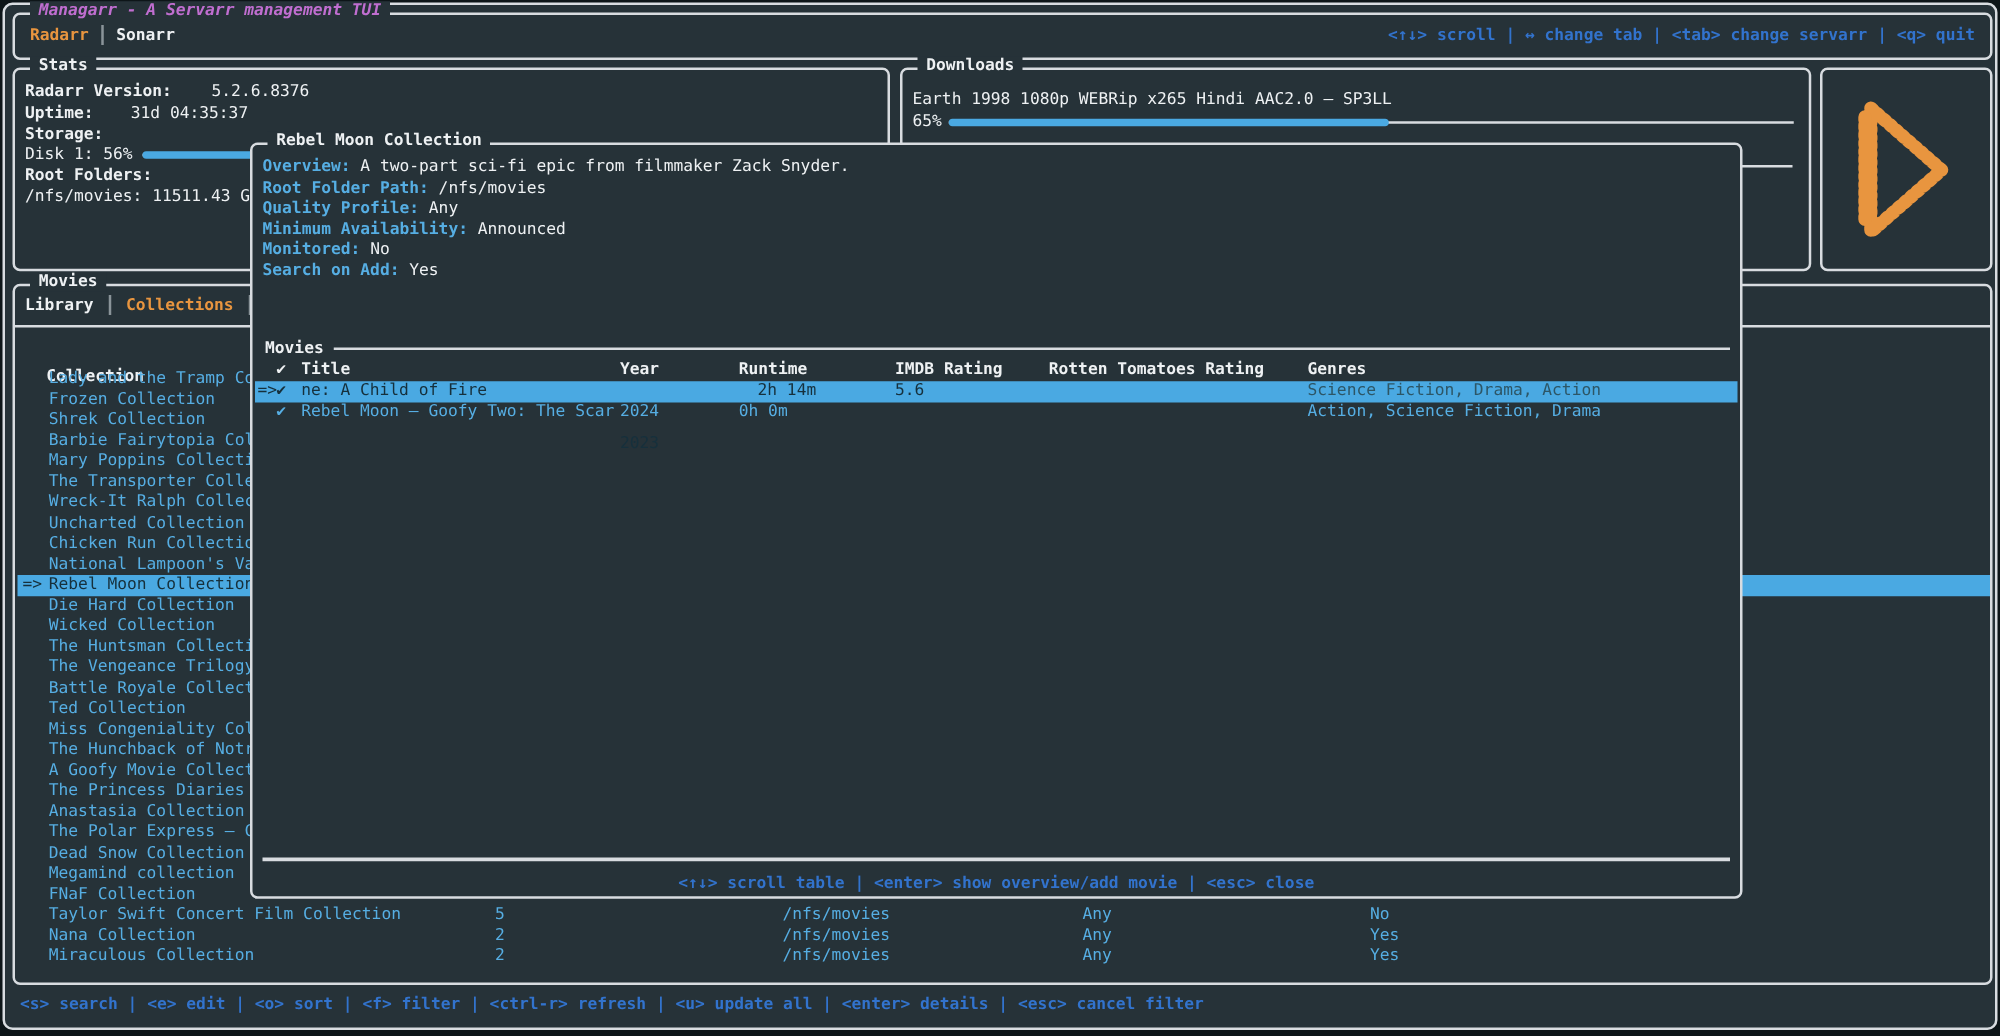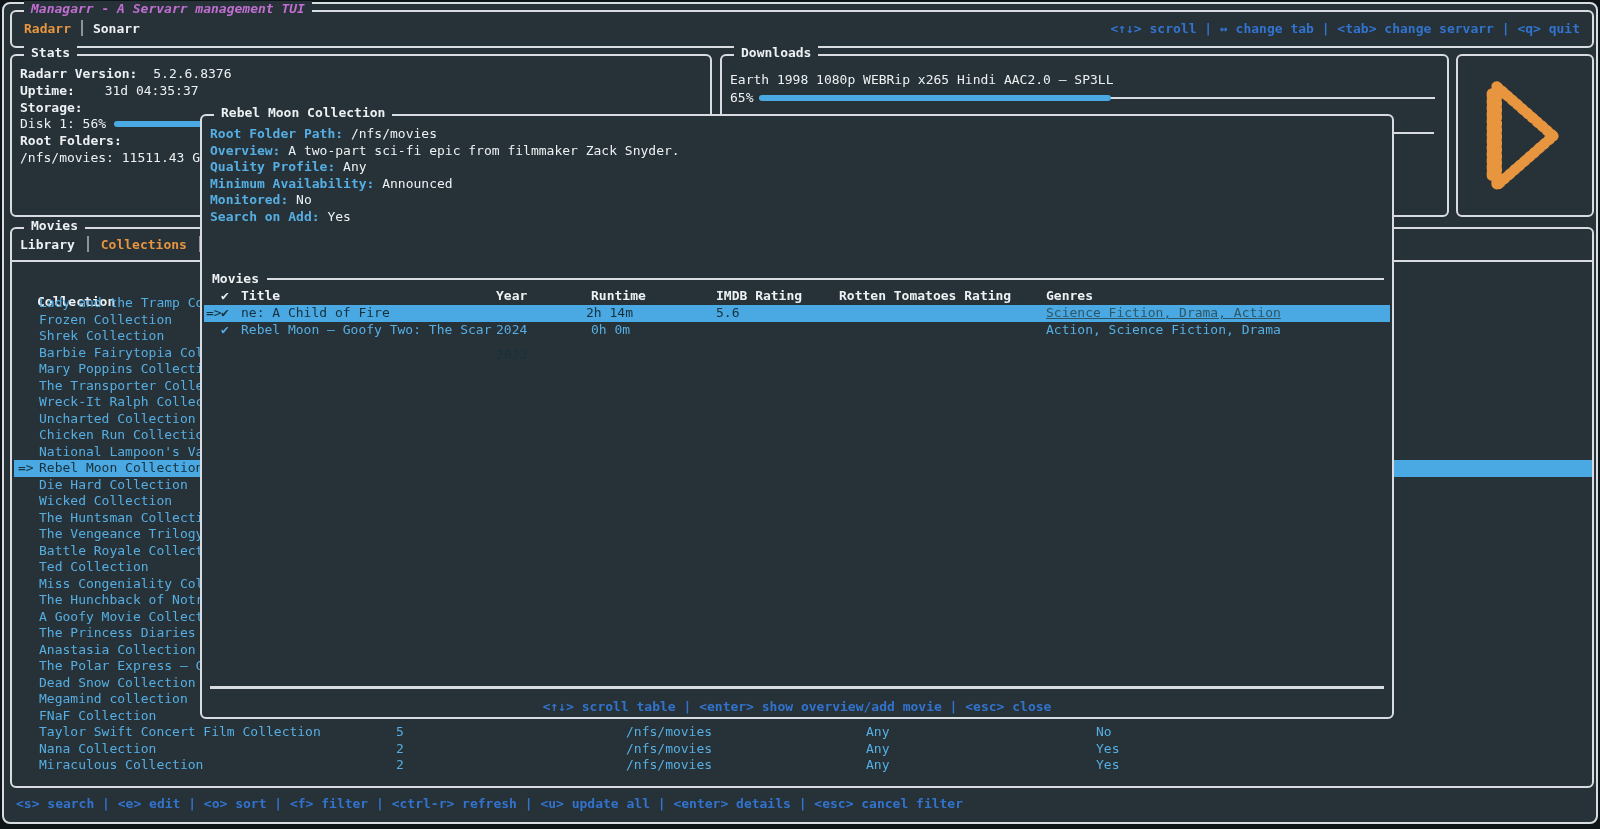--- a/index.html
+++ b/index.html
@@ -97,21 +97,21 @@
       <span class="tab-sep"></span>
       <span class="tab">Sonarr</span>
     </div>
     <span class="top-help">&lt;↑↓&gt; scroll | ↔ change tab | &lt;tab&gt; change servarr | &lt;q&gt; quit</span>
   </div>
 
   <div class="panel stats">
     <span class="panel-title">Stats</span>
     <div class="stats-line" style="top:10px">
       <span class="lbl">Radarr Version:</span>
-      <span class="stat-val" style="margin-left:8px">5.2.6.8376</span>
+      <span class="stat-val" style="margin-left:24px">5.2.6.8376</span>
     </div>
     <div class="stats-line" style="top:27px">
       <span class="lbl">Uptime:</span>
       <span class="stat-val" style="margin-left:22px">31d 04:35:37</span>
     </div>
     <div class="stats-line" style="top:44px">
       <span class="lbl">Storage:</span>
     </div>
     <div class="stats-line gauge-row" style="top:60px">
       <span class="stat-val">Disk 1: 56%</span>
@@ -259,22 +259,22 @@
           <span class="c4">Yes</span>
         </div>
       </div>
   </div>
 
   <span class="frag-ored">ored</span>
 
   <div class="panel modal">
     <span class="panel-title">Rebel Moon Collection</span>
     <div class="m-fields" id="modal-fields">
+        <div class="m-field"><span class="flabel">Overview:</span><span class="fvalue"> A two-part sci-fi epic from filmmaker Zack Snyder.</span></div>
         <div class="m-field"><span class="flabel">Root Folder Path:</span><span class="fvalue"> /nfs/movies</span></div>
-        <div class="m-field"><span class="flabel">Overview:</span><span class="fvalue"> A two-part sci-fi epic from filmmaker Zack Snyder.</span></div>
         <div class="m-field"><span class="flabel">Quality Profile:</span><span class="fvalue"> Any</span></div>
         <div class="m-field"><span class="flabel">Minimum Availability:</span><span class="fvalue"> Announced</span></div>
         <div class="m-field"><span class="flabel">Monitored:</span><span class="fvalue"> No</span></div>
         <div class="m-field"><span class="flabel">Search on Add:</span><span class="fvalue"> Yes</span></div>
       </div>
     <div class="mt-title">
       <span>Movies</span>
         <i></i>
     </div>
     <div class="mt-head" id="mt-head">
@@ -285,23 +285,23 @@
         <span class="mcell" style="left: 514px;">IMDB Rating</span>
         <span class="mcell" style="left: 593px; padding-left: 44px;">Rotten Tomatoes Rating</span>
         <span class="mcell" style="left: 844px;">Genres</span>
       </div>
     <div class="mt-rows" id="mt-rows">
         <div class="mrow sel">
           <span class="mcell" style="left: 2px;">=&gt;</span>
           <span class="mcell" style="left: 17px;">✔</span>
           <span class="mcell" style="left: 37px;">ne: A Child of Fire</span>
           <span class="mcell" style="left: 292px; margin-top: 42px;">2023</span>
-          <span class="mcell" style="left: 382px;">2h 14m</span>
+          <span class="mcell" style="left: 402px;">2h 14m</span>
           <span class="mcell" style="left: 512px;">5.6</span>
-          <span class="mcell genres" style="left: 842px; text-decoration: underline;">Science Fiction, Drama, Action</span>
+          <span class="mcell genres" style="left: 842px;">Science Fiction, Drama, Action</span>
         </div>
         <div class="mrow">
           <span class="mcell" style="left: 17px;">✔</span>
           <span class="mcell" style="left: 37px;">Rebel Moon – Goofy Two: The Scar</span>
           <span class="mcell" style="left: 292px;">2024</span>
           <span class="mcell" style="left: 387px;">0h 0m</span>
           <span class="mcell genres" style="left: 842px;">Action, Science Fiction, Drama</span>
         </div>
       </div>
     <div class="m-bottomline"></div>

